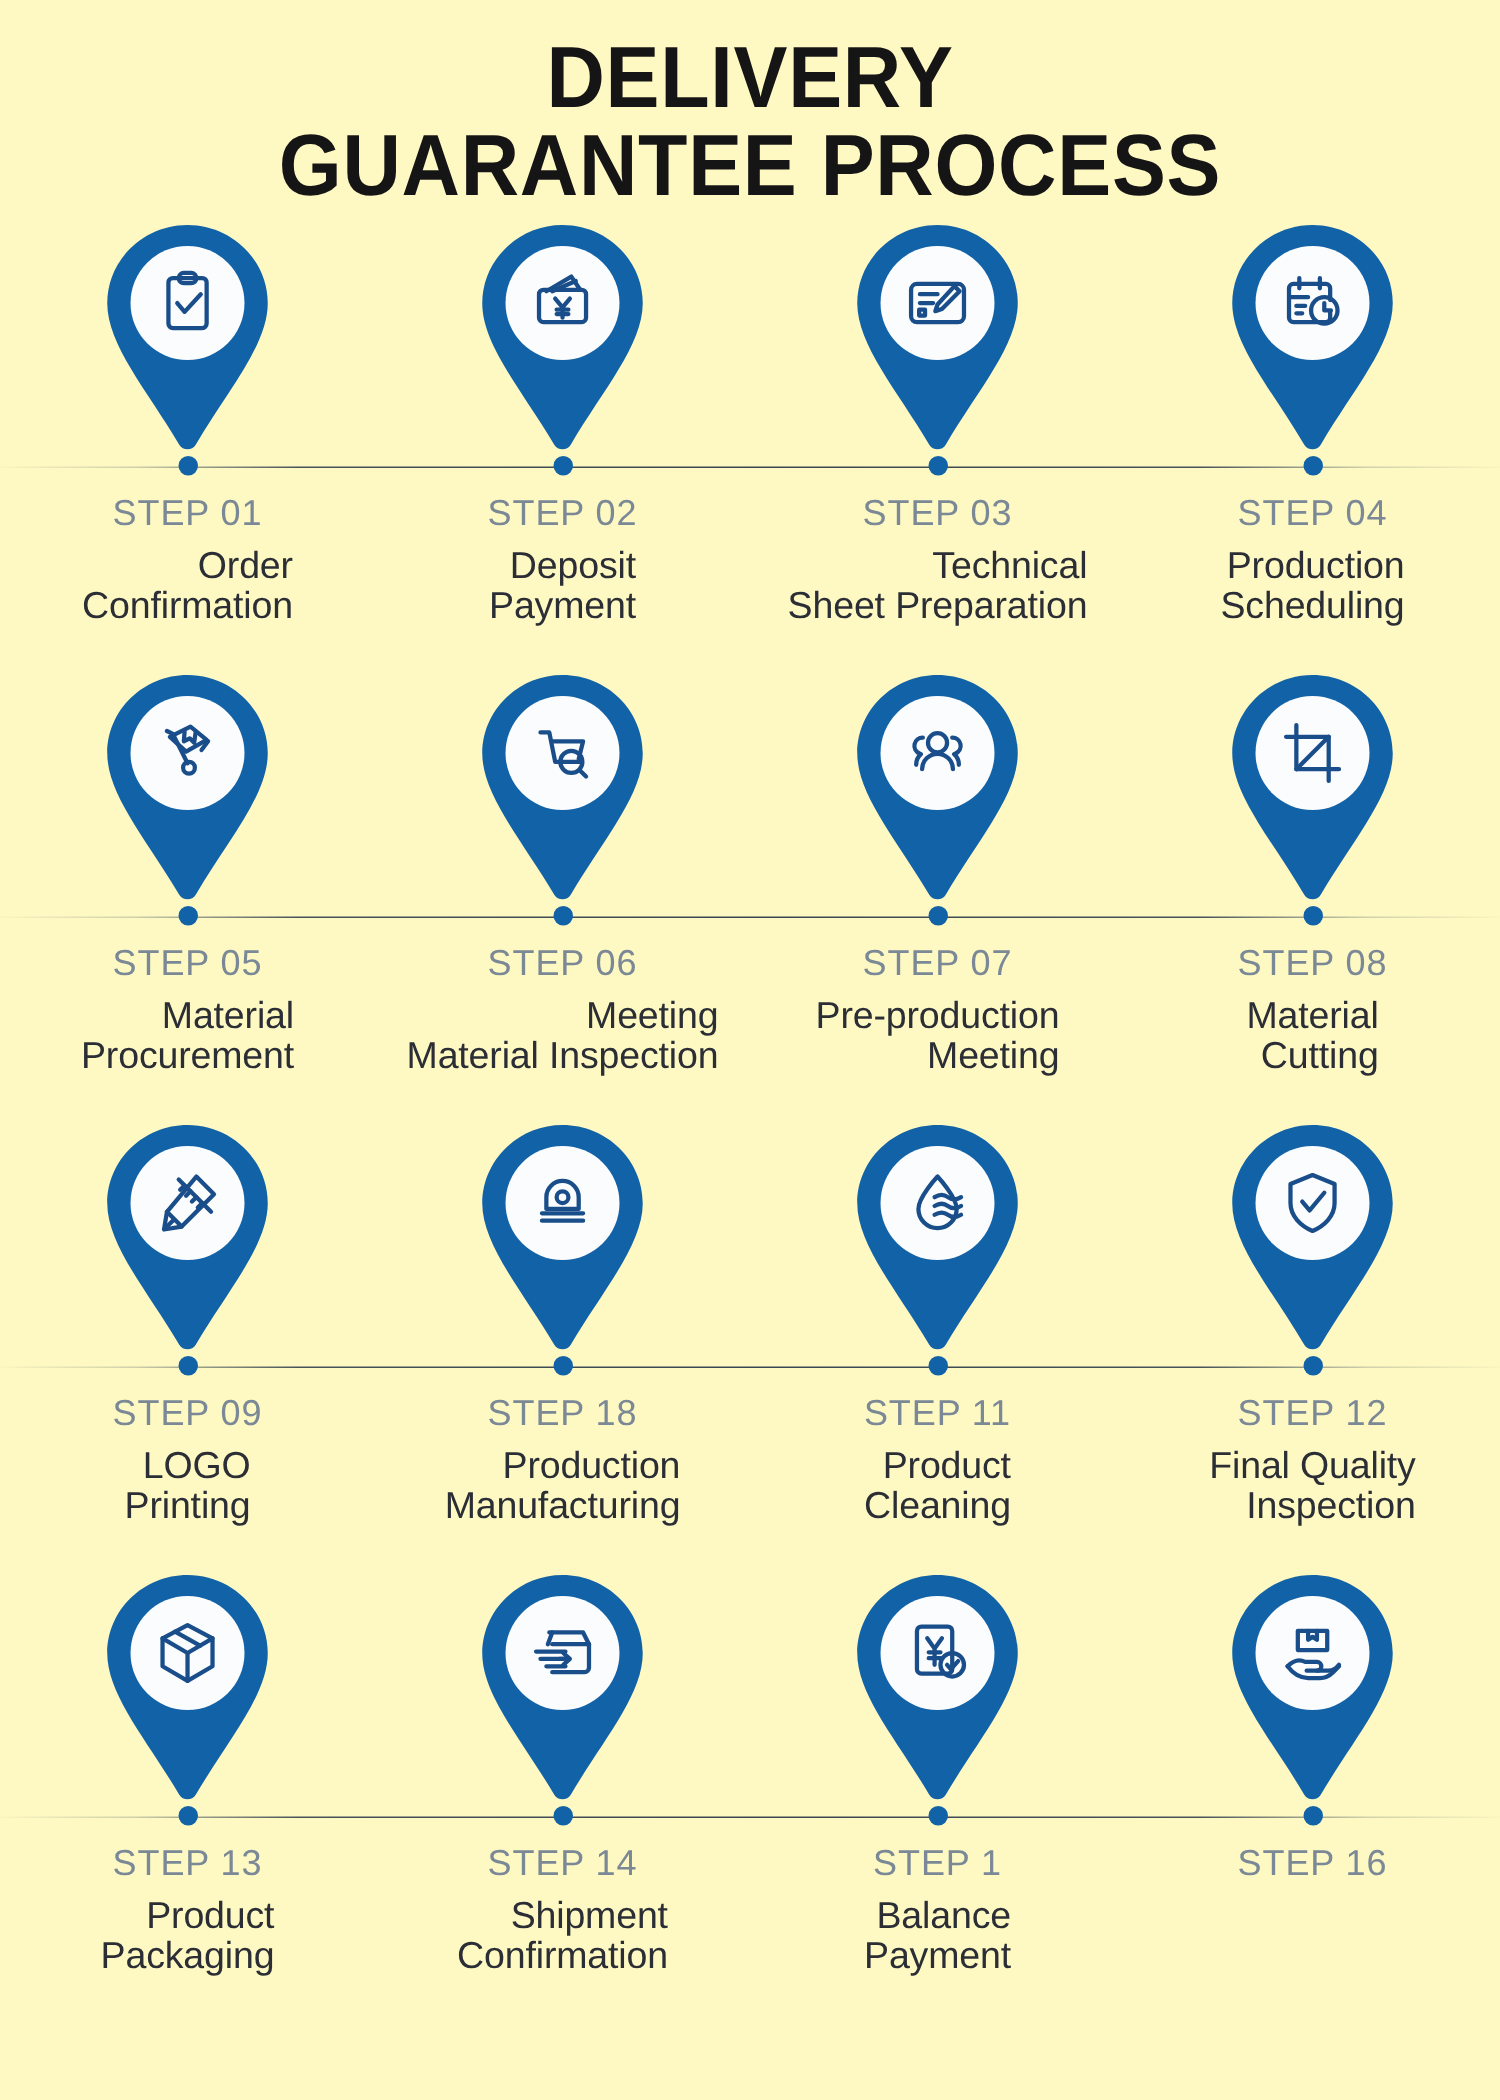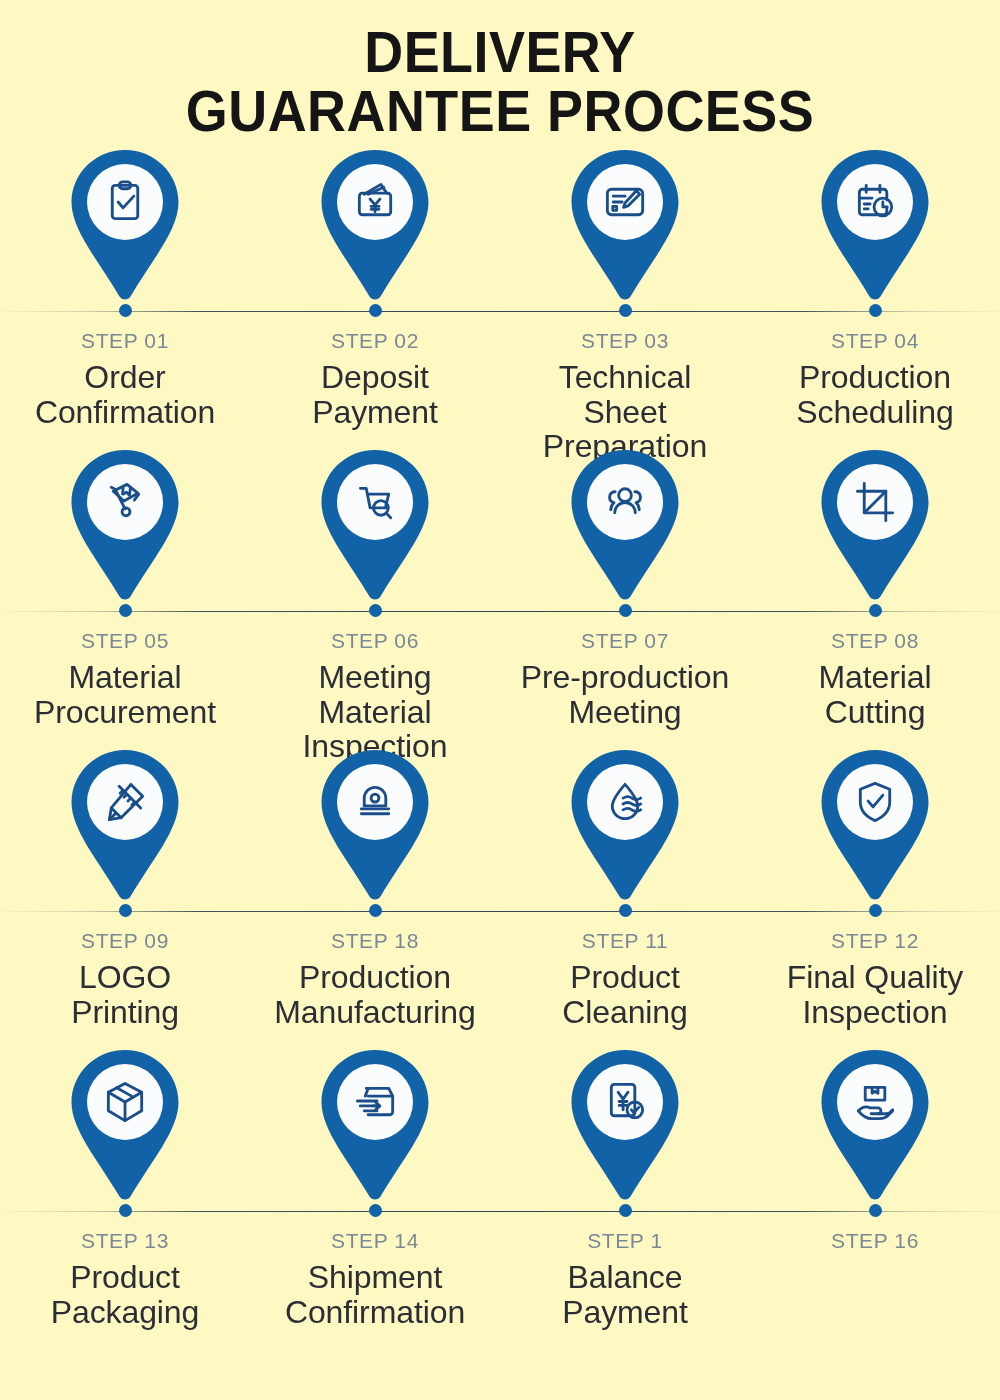--- a/index.html
+++ b/index.html
@@ -79,33 +79,33 @@
   .node-dot {
     width:13px; height:13px;
     border-radius:50%;
     background:#1262a8;
     position:relative;
     z-index:2;
   }
 
   
   .step-num {
-    font-size:21px;
+    font-size:24px;
     color:#7b8896;
     letter-spacing:0.6px;
     margin-top:12px;
     font-weight:400;
     white-space:nowrap;
   }
   .step-title {
     margin-top:7px;
-    font-size:32px;
+    font-size:25px;
     line-height:1.08;
     color:#2b2e35;
-    text-align:center;
+    text-align:right;
     white-space:pre-line;
     letter-spacing:-0.1px;
   }
 
   
   .row .cells { top:0; }
 </style>
 </head>
 <body>
 

